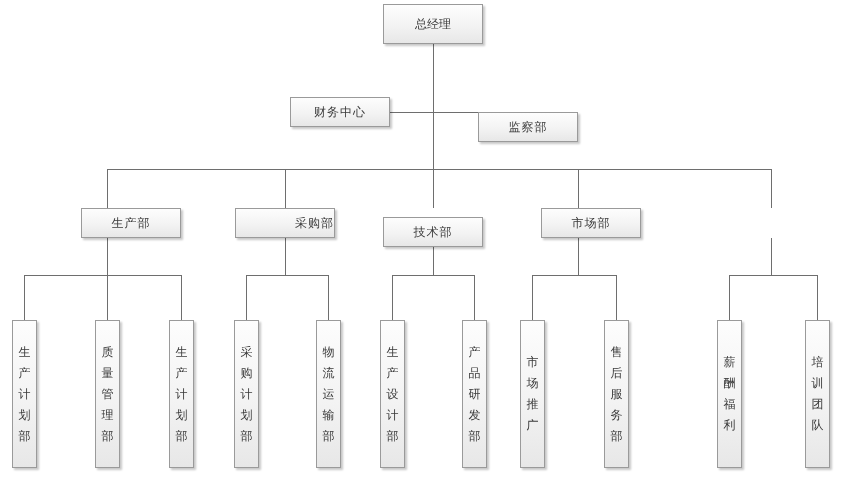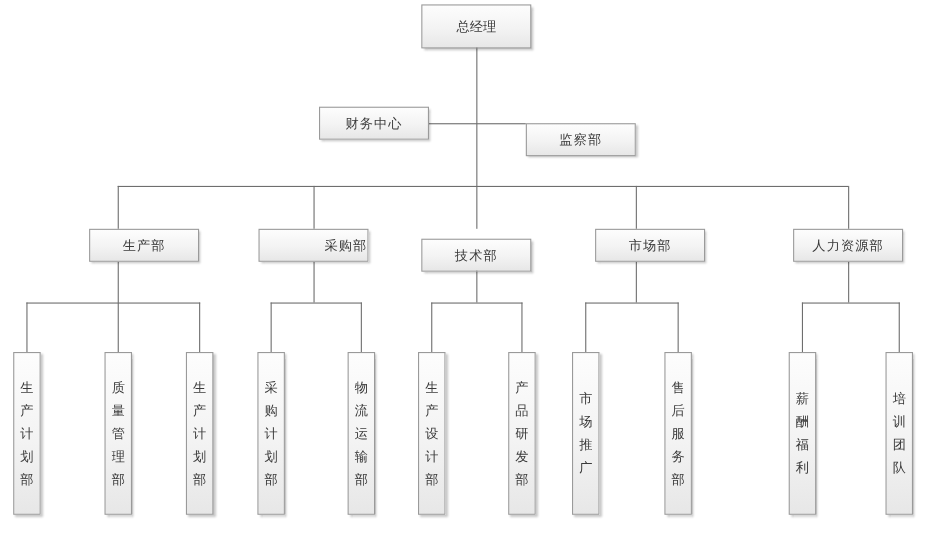--- a/index.html
+++ b/index.html
@@ -103,23 +103,20 @@
   </div>
   <div class="node hnode" style="left:235px; top:208px;justify-content:flex-end;">
     <span>采购部</span>
   </div>
   <div class="node hnode" style="left:383px; top:217px;">
     <span>技术部</span>
   </div>
   <div class="node hnode" style="left:528px; top:208px;margin-left:13px;">
     <span>市场部</span>
   </div>
-  <div class="node hnode" style="left:721px; top:208px;">
-    <span>人力资源部</span>
-  </div>
 
   <div class="node vnode" style="left:12px; top:320px;">
       <div class="vchar">生</div>
       <div class="vchar">产</div>
       <div class="vchar">计</div>
       <div class="vchar">划</div>
       <div class="vchar">部</div>
     </div>
   <div class="node vnode" style="left:95px; top:320px;">
       <div class="vchar">质</div>

